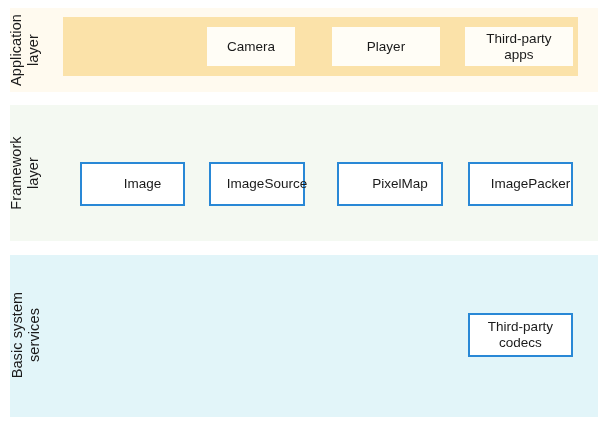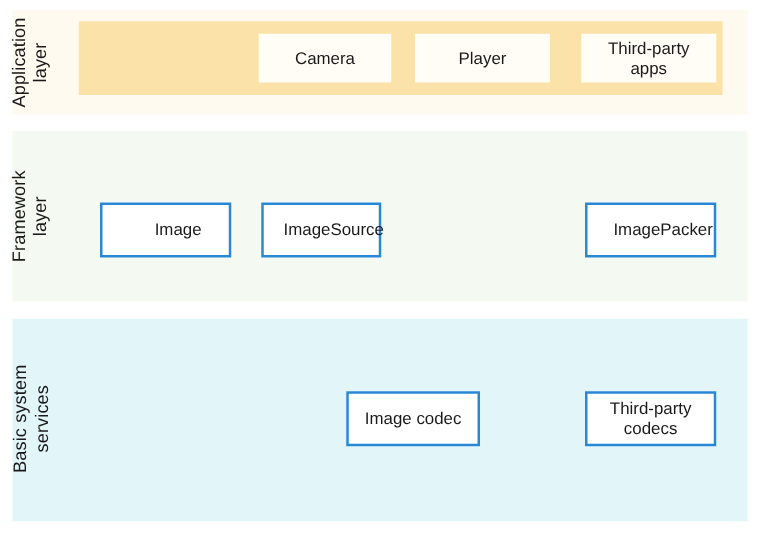--- a/index.html
+++ b/index.html
@@ -127,34 +127,34 @@
 </head>
 <body>
 
 <div id="diagram">
 
   <div class="layer layer-app"></div>
   <div class="app-band"></div>
   <div class="side-label side-label-app">Application
 layer</div>
 
-  <div class="node node-app" style="left:207px; width:106px;text-align:right;">Camera</div>
+  <div class="node node-app" style="left:207px; width:88px;text-align:right;">Camera</div>
   <div class="node node-app" style="left:332px; width:108px;">Player</div>
   <div class="node node-app" style="left:465px; width:108px;">Third-party
 apps</div>
 
   <div class="layer layer-framework"></div>
   <div class="side-label side-label-framework">Framework
 layer</div>
 
   <div class="node node-blue node-fw" style="left:80px; width:105px;">Image</div>
   <div class="node node-blue node-fw" style="left:209px; width:96px;">ImageSource</div>
+  <div class="node node-blue node-fw" style="left:337px; width:106px;">PixelMap</div>
   <div class="node node-blue node-fw" style="left:468px; width:105px;">ImagePacker</div>
 
   <div class="layer layer-basic"></div>
   <div class="side-label side-label-basic">Basic system
 services</div>
 
-  <div class="node node-blue node-basic" style="left:277px; width:107px;">Image codec</div>
   <div class="node node-blue node-basic" style="left:468px; width:105px;">Third-party
 codecs</div>
 
 </div>
 
 </body></html>

